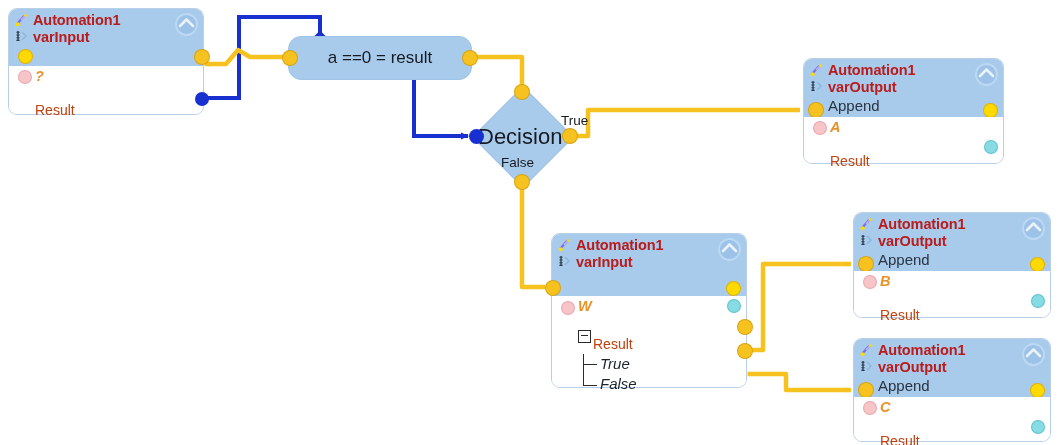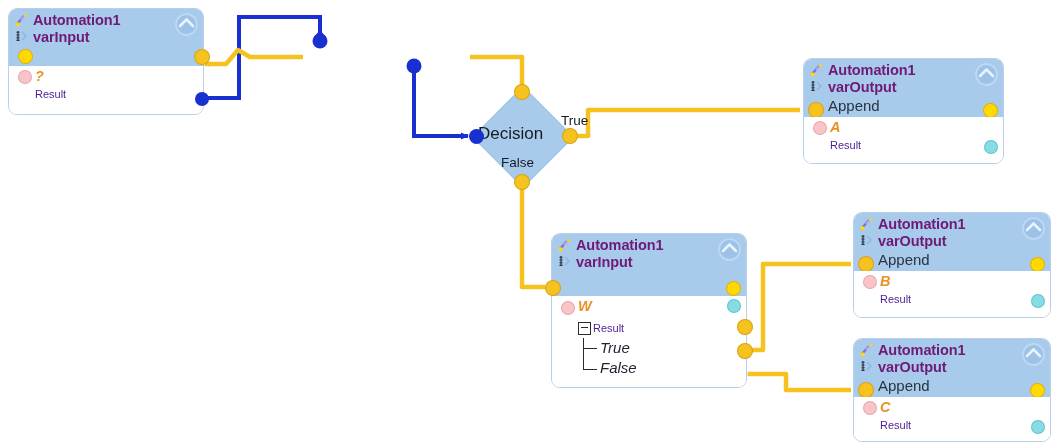--- a/index.html
+++ b/index.html
@@ -41,45 +41,46 @@
   .node .body{
     position:relative;
     background:#ffffff;
     border-radius:0 0 8px 8px;
     padding:2px 6px 4px 26px;
     box-sizing:border-box;
   }
   .title{
     font-size:14.5px;
     font-weight:bold;
-    color:#701a75;
+    color:#b91c1c;
     line-height:17px;
     letter-spacing:-0.1px;
     white-space:nowrap;
   }
   .subtitle{
     font-size:15px;
     color:#2a3340;
     line-height:19px;
     white-space:nowrap;
     font-weight:normal;
   }
   .param{
     font-size:14.5px;
     font-style:italic;
     font-weight:bold;
     color:#e8922a;
     line-height:17px;
     white-space:nowrap;
   }
   .resultlbl{
-    font-size:11px;
-    color:#4c1d95;
+    font-size:14px;
+    color:#c2410c;
     line-height:19px;
     white-space:nowrap;
+    margin-top:16px;
   }
 
   
   .ic-wand,.ic-list{
     position:absolute;
     left:6px;
     width:14px;height:14px;
   }
   .ic-wand{top:4px;}
   .ic-list{top:20px;}
@@ -123,21 +124,21 @@
 
   
   .diamond{
     position:absolute;
     background:#a8cbec;
     transform:rotate(45deg);
     border:1px solid #9dc3e6;
   }
   .dlabel{
     position:absolute;
-    font-size:17px;
+    font-size:22px;
     color:#161b22;
     white-space:nowrap;
   }
   .branchlbl{
     position:absolute;
     font-size:13.5px;
     color:#161b22;
     white-space:nowrap;
   }
 
@@ -259,20 +260,25 @@
       <div class="port p-gold" style="right:-6px;top:41px;width:14px;height:14px;"></div>
     </div>
     <div class="body" style="height:48px;">
       <div class="port p-pink" style="left:10px;top:5px;width:12px;height:12px;"></div>
       <div class="param">?</div>
       <div class="resultlbl">Result</div>
       <div class="port p-blue" style="right:-6px;top:26px;width:14px;height:14px;"></div>
     </div>
   </div>
 
+  <div class="expr" style="left:288px;top:36px;width:182px;height:42px;">
+    <span>a ==0 = result</span>
+    <div class="port p-gold" style="left:-6px;top:14px;width:14px;height:14px;"></div>
+    <div class="port p-gold" style="right:-6px;top:14px;width:14px;height:14px;"></div>
+  </div>
 
   <div style="position:absolute;left:473px;top:87px;width:98px;height:98px;">
     <div class="diamond" style="left:14px;top:14px;width:70px;height:70px;"></div>
     <div class="dlabel" style="left:5px;top:37px;">Decision</div>
     <div class="branchlbl" style="left:88px;top:26px;">True</div>
     <div class="branchlbl" style="left:28px;top:68px;">False</div>
     <div class="port p-gold" style="left:42px;top:-2px;width:14px;height:14px;"></div>
     <div class="port p-blue" style="left:-4px;top:42px;width:15px;height:15px;"></div>
     <div class="port p-gold" style="left:90px;top:42px;width:14px;height:14px;"></div>
     <div class="port p-gold" style="left:42px;top:88px;width:14px;height:14px;"></div>

